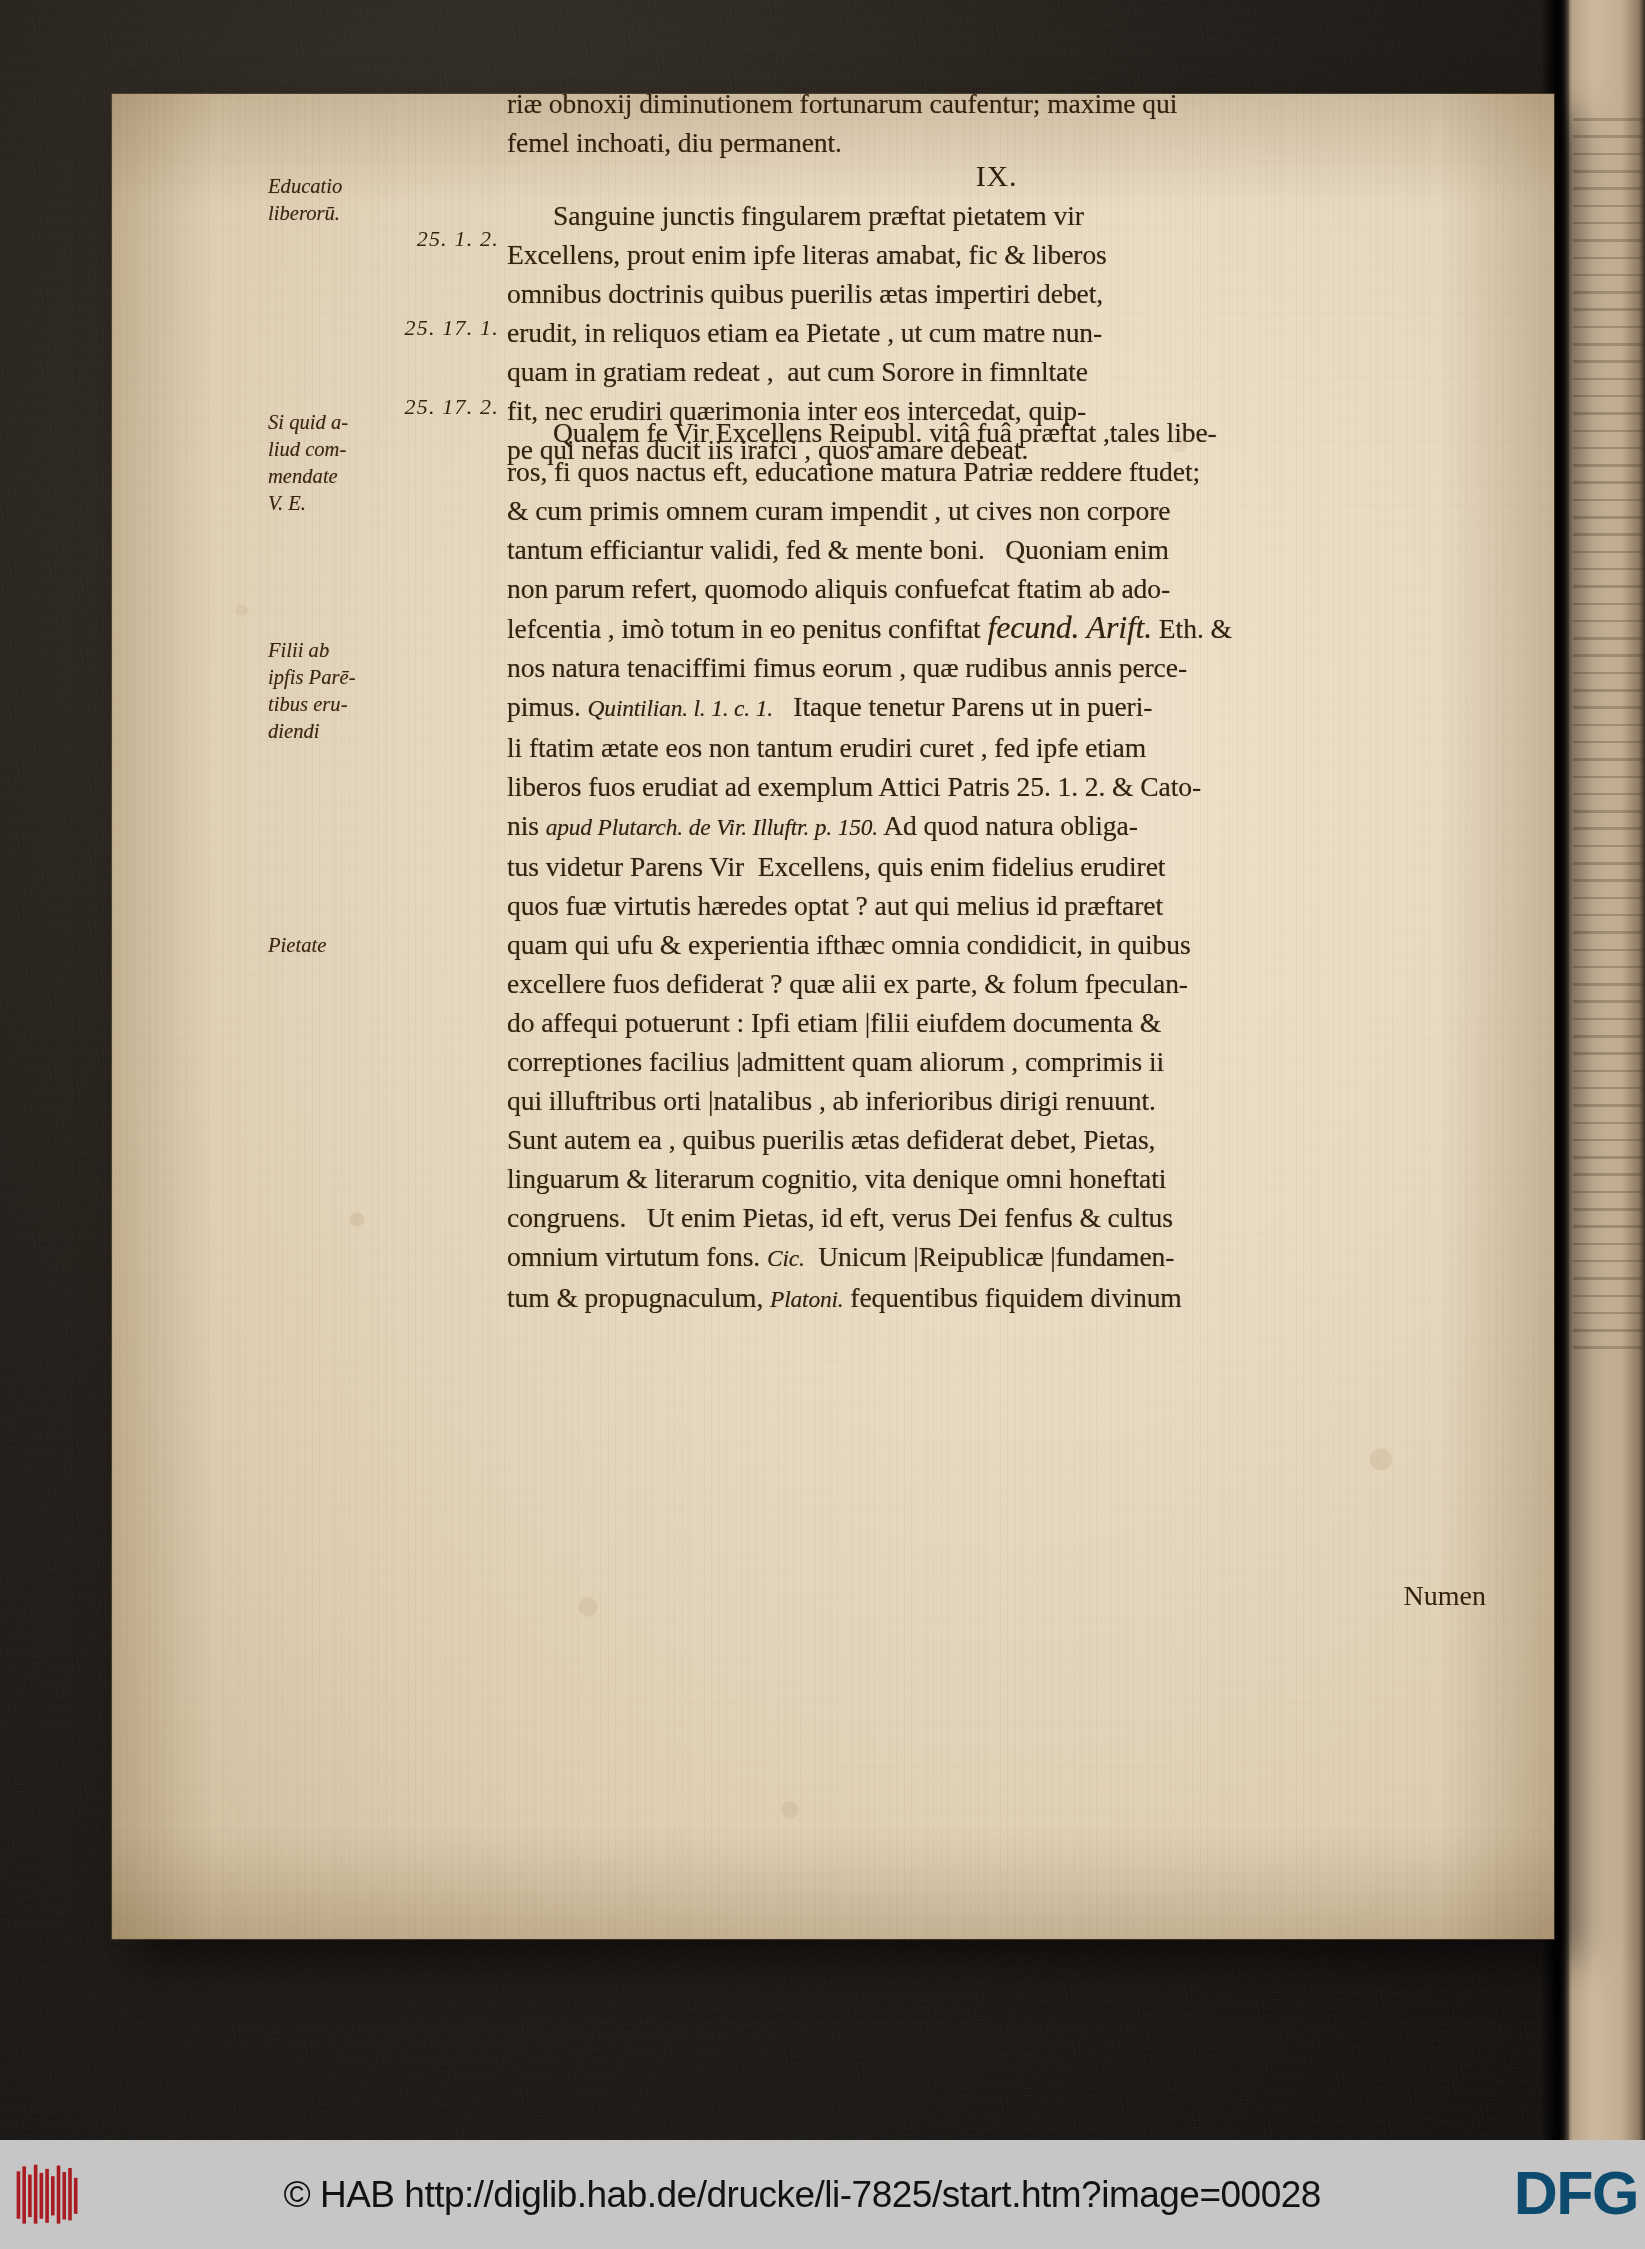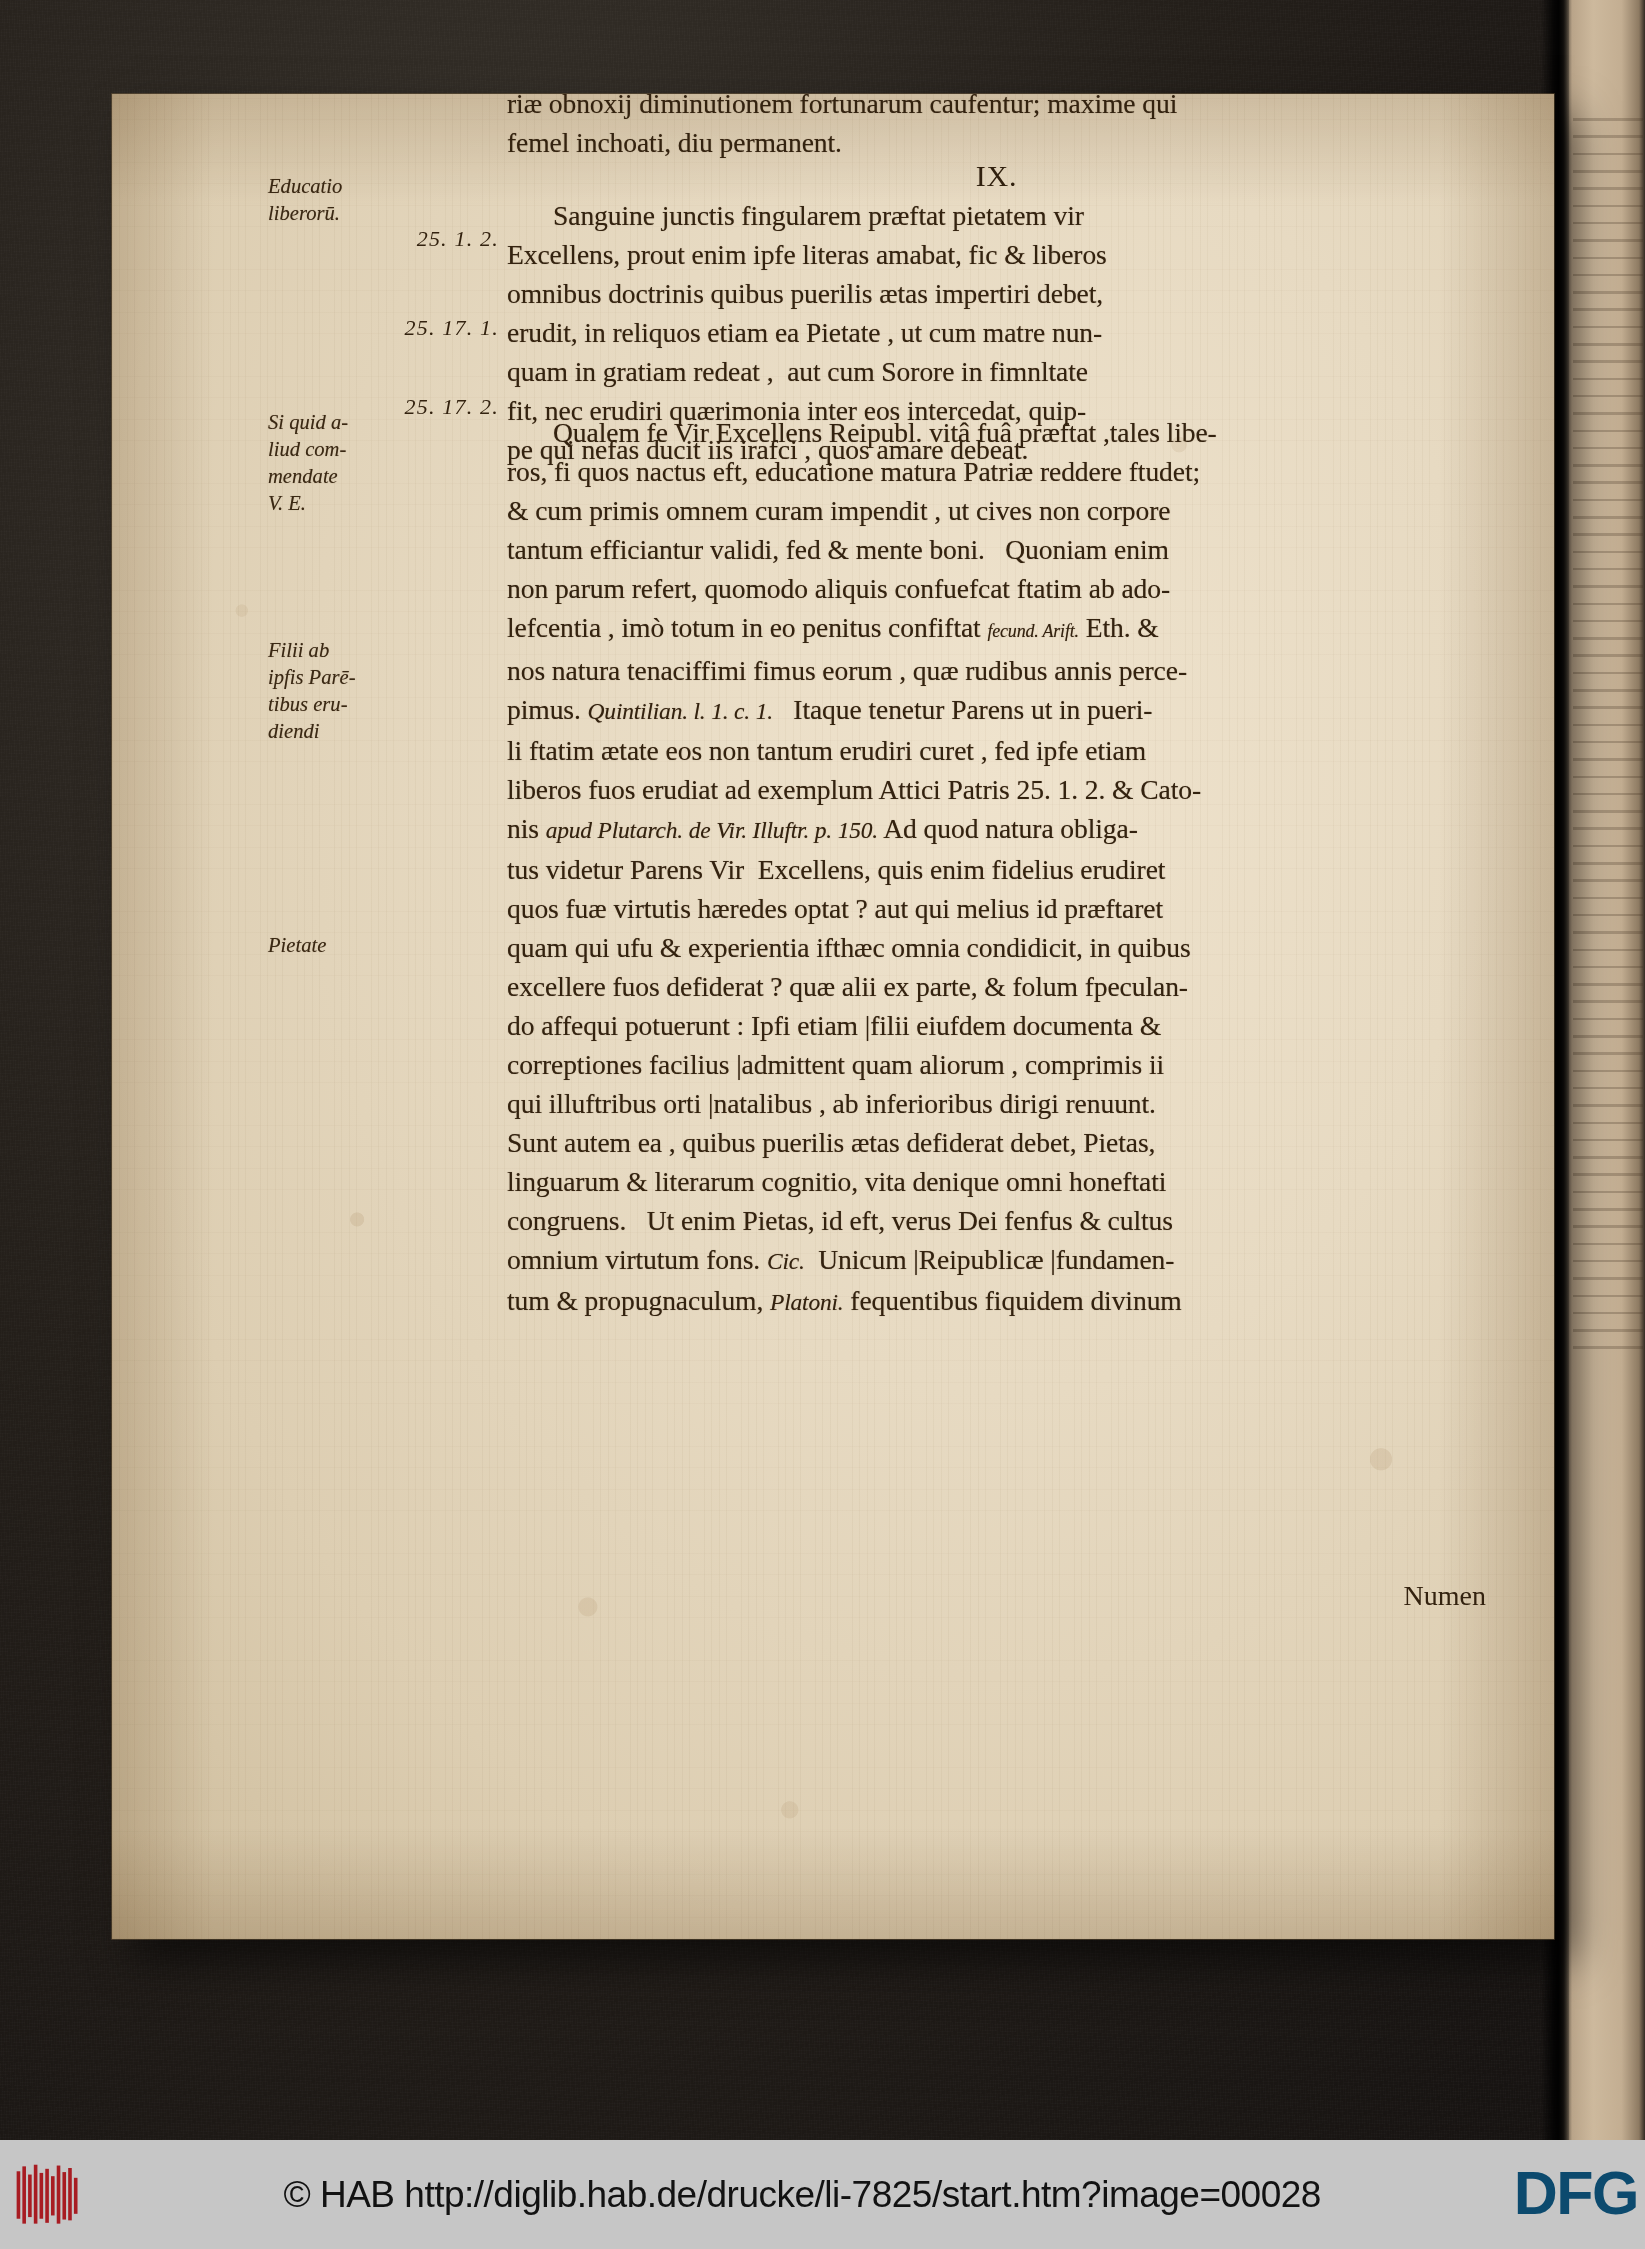--- a/index.html
+++ b/index.html
@@ -154,21 +154,21 @@
   }
 
   #para-one   { top: 102px; }
   #para-two   { top: 319px; }
 
   .indent { padding-left: 46px; }
 
   
   .cit {
     font-style: italic;
-    font-size: 18px;
+    font-size: 32px;
     letter-spacing: -0.2px;
   }
   .cit-sm {
     font-style: italic;
     font-size: 23.5px;
     letter-spacing: -0.2px;
   }
 
   
   #catchword {

